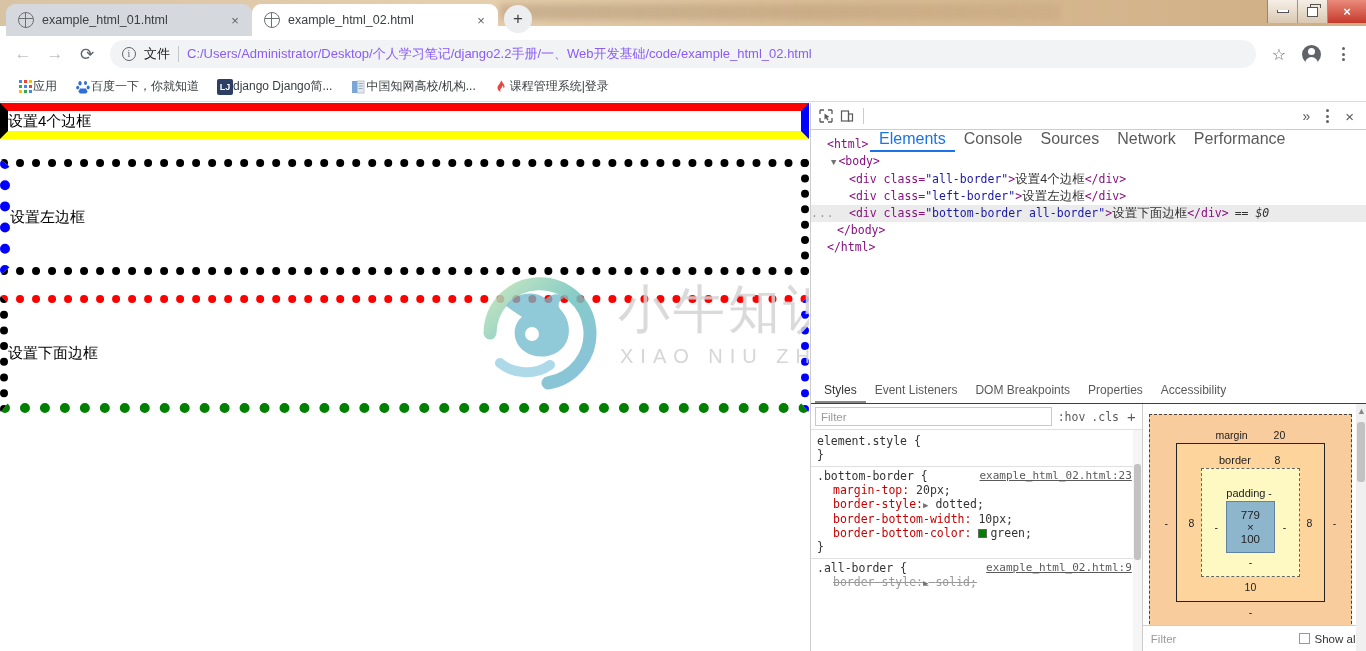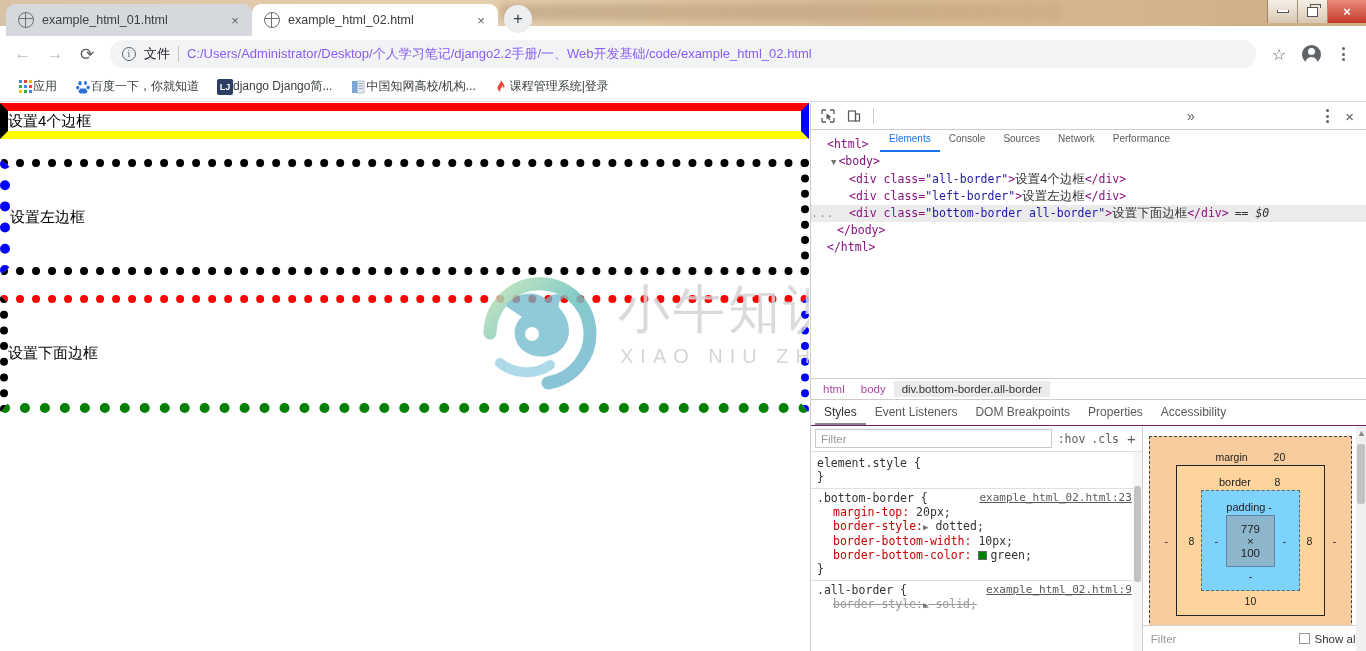--- a/index.html
+++ b/index.html
@@ -142,21 +142,21 @@
     position:absolute; left:810px; top:103px; width:556px; height:548px;
     background:#fff; border-left:1px solid #cdcdcd;
     display:flex; flex-direction:column; font-size:12px; color:#333;
   }
   #dt-tabbar{
     height:27px; display:flex; align-items:center; gap:0;
     border-bottom:1px solid #cdcdcd; padding:0 4px; flex:none;
   }
   .dt-iconbtn{ width:26px;height:24px;display:flex;align-items:center;justify-content:center;color:#5a5a5a;}
   .dt-vsep{ width:1px;height:16px;background:#ccc;margin:0 6px;}
-  .dt-tab{ padding:0 9px; height:26px; line-height:26px; color:#5a5a5a; font-size:10px; white-space:nowrap;margin-top:45px;}
+  .dt-tab{ padding:0 9px; height:26px; line-height:26px; color:#5a5a5a; font-size:16px; white-space:nowrap;margin-top:45px;}
   .dt-tab.sel{ color:#1a73e8; border-bottom:2px solid #1a73e8; }
   .dt-more{ padding:0 8px; color:#5a5a5a; font-size:14px; }
   .dt-close{ padding:0 8px; color:#5a5a5a; font-size:15px; }
 
   #dom-tree{
     flex:none; height:248px; overflow:hidden; padding:6px 0 0 0;
     font-family:"DejaVu Sans Mono", monospace; font-size:11.5px; line-height:17px;
     color:#881280;
   }
   .dnode{ padding-left:14px; white-space:nowrap; position:relative; }
@@ -215,21 +215,21 @@
   #boxmodel{
     flex:1; display:flex; align-items:flex-start; justify-content:center;
     padding:10px 14px 0 6px; overflow:hidden;
   }
   .bm-margin{
     background:#f9cc9d; border:1px dashed #444; padding:14px 12px 10px 12px;
     position:relative; font-size:11px; color:#222; text-align:center;
     font-family:"Liberation Sans",sans-serif;
   }
   .bm-border{ background:#fdd49b; border:1px solid #222; padding:10px 10px 8px 10px; position:relative;}
-  .bm-padding{ background:#7dd3fc; border:1px dashed #666; padding:10px 10px 8px 10px; position:relative;}
+  .bm-padding{ background:#fef9c3; border:1px dashed #666; padding:18px 10px 8px 10px; position:relative;}
   .bm-content{ background:#8db5cc; border:1px solid #5f83a0; padding:7px 14px; font-size:11.5px; color:#222;}
   .bmlabel{ position:absolute; font-size:10.5px; color:#222; }
   .bm-row{ display:flex; align-items:center; justify-content:center; gap:5px;}
   .bmv{ font-size:10.5px; color:#222; min-width:9px; }
   #computed-filterbar{
     height:26px; border-top:1px solid #cdcdcd; display:flex; align-items:center;
     gap:8px; padding:0 8px; flex:none; font-size:11.5px; color:#777;
   }
   #cf-input{ flex:1; color:#999; }
   .cbx{ width:11px;height:11px;border:1px solid #999; background:#fff; display:inline-block; vertical-align:-1px;}
@@ -428,25 +428,20 @@
       <span class="dots">...</span><span class="tw">&lt;div class=</span><span class="val">"bottom-border all-border"</span><span class="tw">&gt;</span><span class="txt">设置下面边框</span><span class="tw">&lt;/div&gt;</span><span class="dollar" style="margin-left:6px">== $0</span>
     </div>
     <div class="dnode" style="padding-left:26px">
       <span class="tw">&lt;/body&gt;</span>
     </div>
     <div class="dnode" style="padding-left:16px">
       <span class="tw">&lt;/html&gt;</span>
     </div>
   </div>
 
-  <div id="dt-breadcrumb">
-    <span class="crumb">html</span>
-    <span class="crumb">body</span>
-    <span class="crumb sel">div.bottom-border.all-border</span>
-  </div>
 
   <div id="dt-pane-tabs">
     <span class="pt sel">Styles</span>
     <span class="pt">Event Listeners</span>
     <span class="pt">DOM Breakpoints</span>
     <span class="pt">Properties</span>
     <span class="pt">Accessibility</span>
   </div>
 
   <div id="dt-lower">

